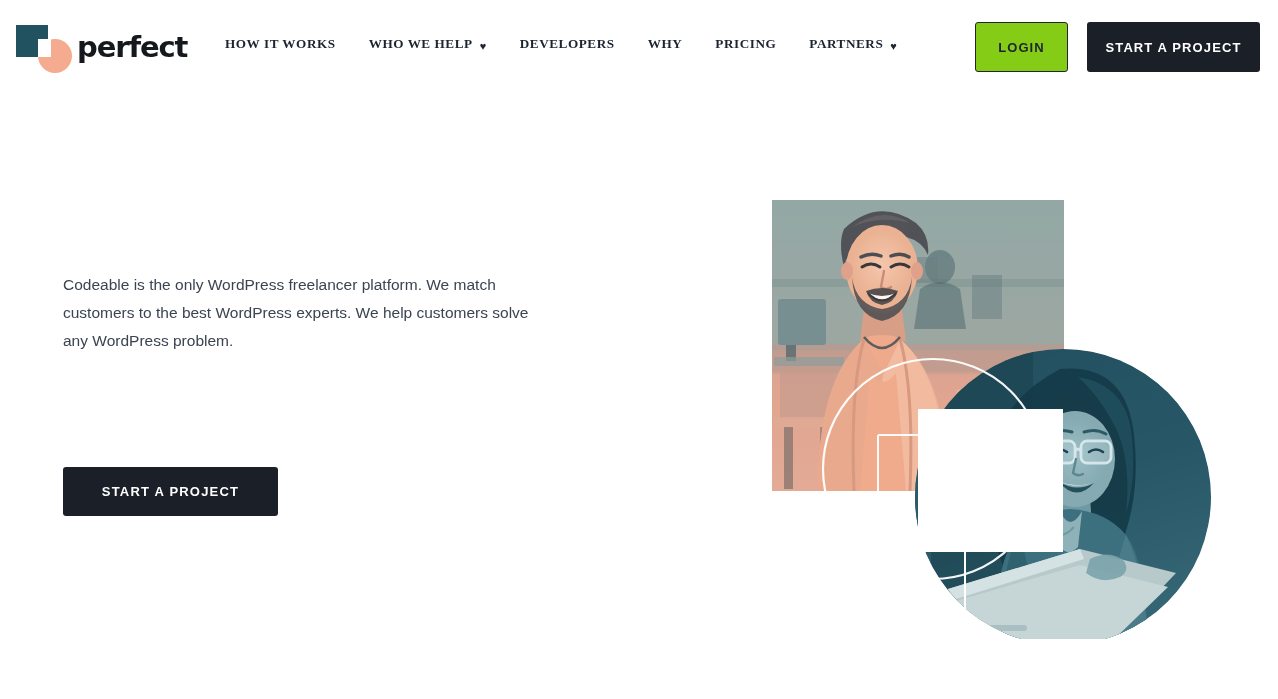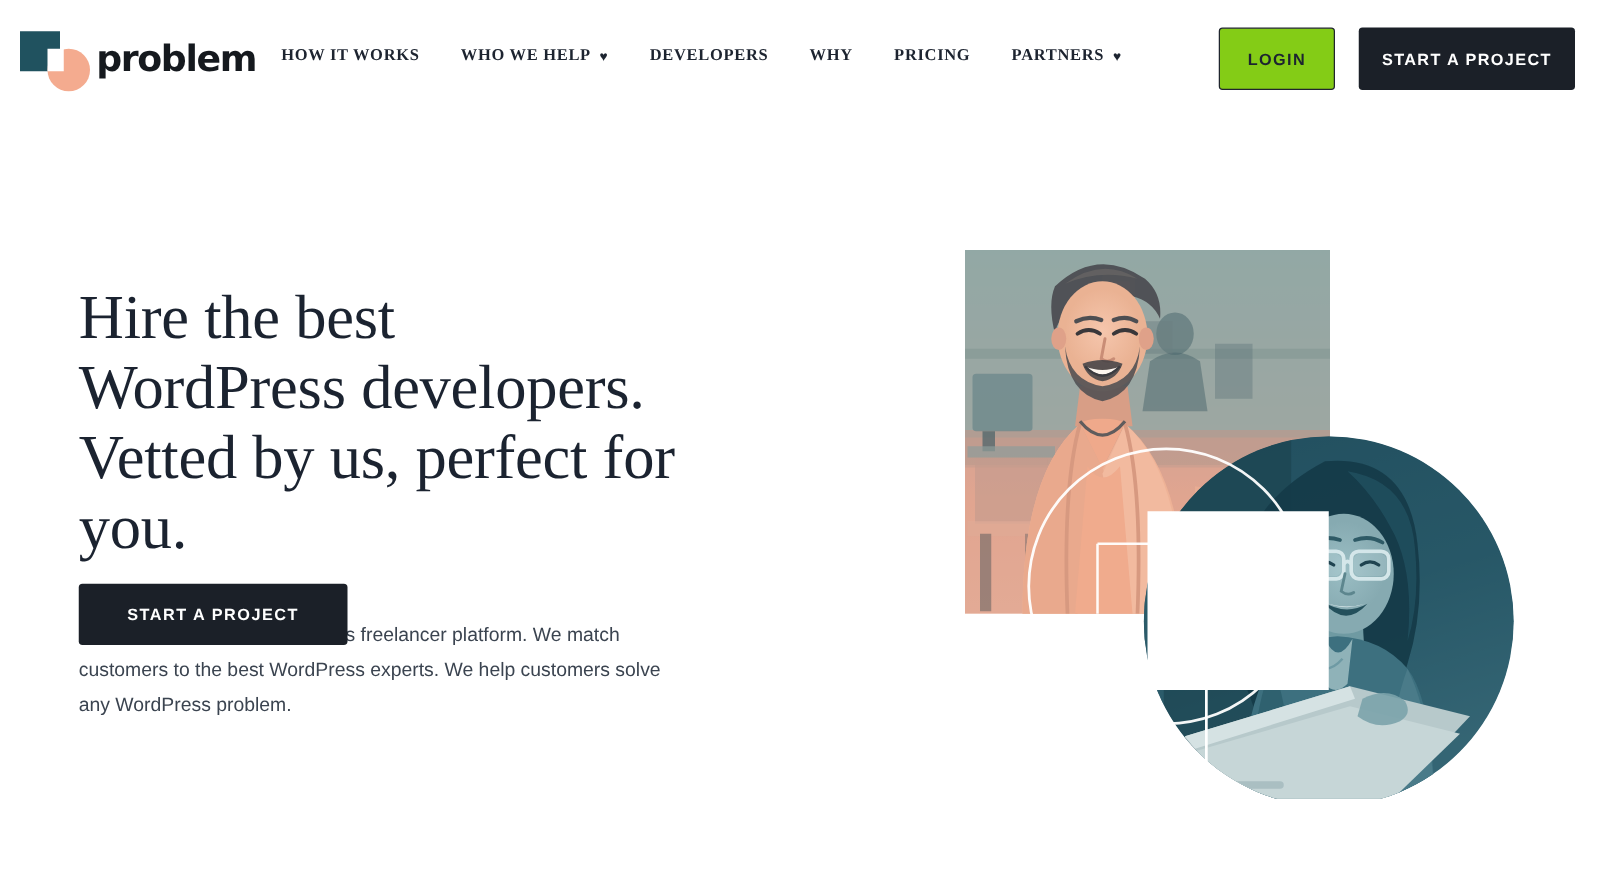--- a/index.html
+++ b/index.html
@@ -202,21 +202,21 @@
 <body>
 
 <header class="header">
 
   <a class="brand">
     <span class="logo-mark">
       <span class="logo-square"></span>
       <span class="logo-circle"></span>
       <span class="logo-notch"></span>
     </span>
-    <span class="logo-word">problem</span>
+    <span class="logo-word">perfect</span>
   </a>
 
   <nav class="nav">
 
     <span class="nav-item">
       <span>HOW IT WORKS</span>
     </span>
 
     <span class="nav-item">
       <span>WHO WE HELP</span>
@@ -245,26 +245,20 @@
   <div class="header-actions">
     <button class="btn btn-login">LOGIN</button>
     <button class="btn btn-start-header">START A PROJECT</button>
   </div>
 
 </header>
 
 <section class="hero">
 
   <div class="hero-copy">
-    <h1 class="hero-title">
-      <span>Hire the best</span><br>
-      <span>WordPress developers.</span><br>
-      <span>Vetted by us, perfect for</span><br>
-      <span>you.</span>
-    </h1>
 
     <p class="hero-sub">Codeable is the only WordPress freelancer platform. We match customers to the best WordPress experts. We help customers solve any WordPress problem.</p>
 
     <button class="btn btn-start-hero">START A PROJECT</button>
   </div>
 
   <div class="hero-art">
     <svg width="470" height="480" viewBox="0 0 470 480">
       <defs>
 

